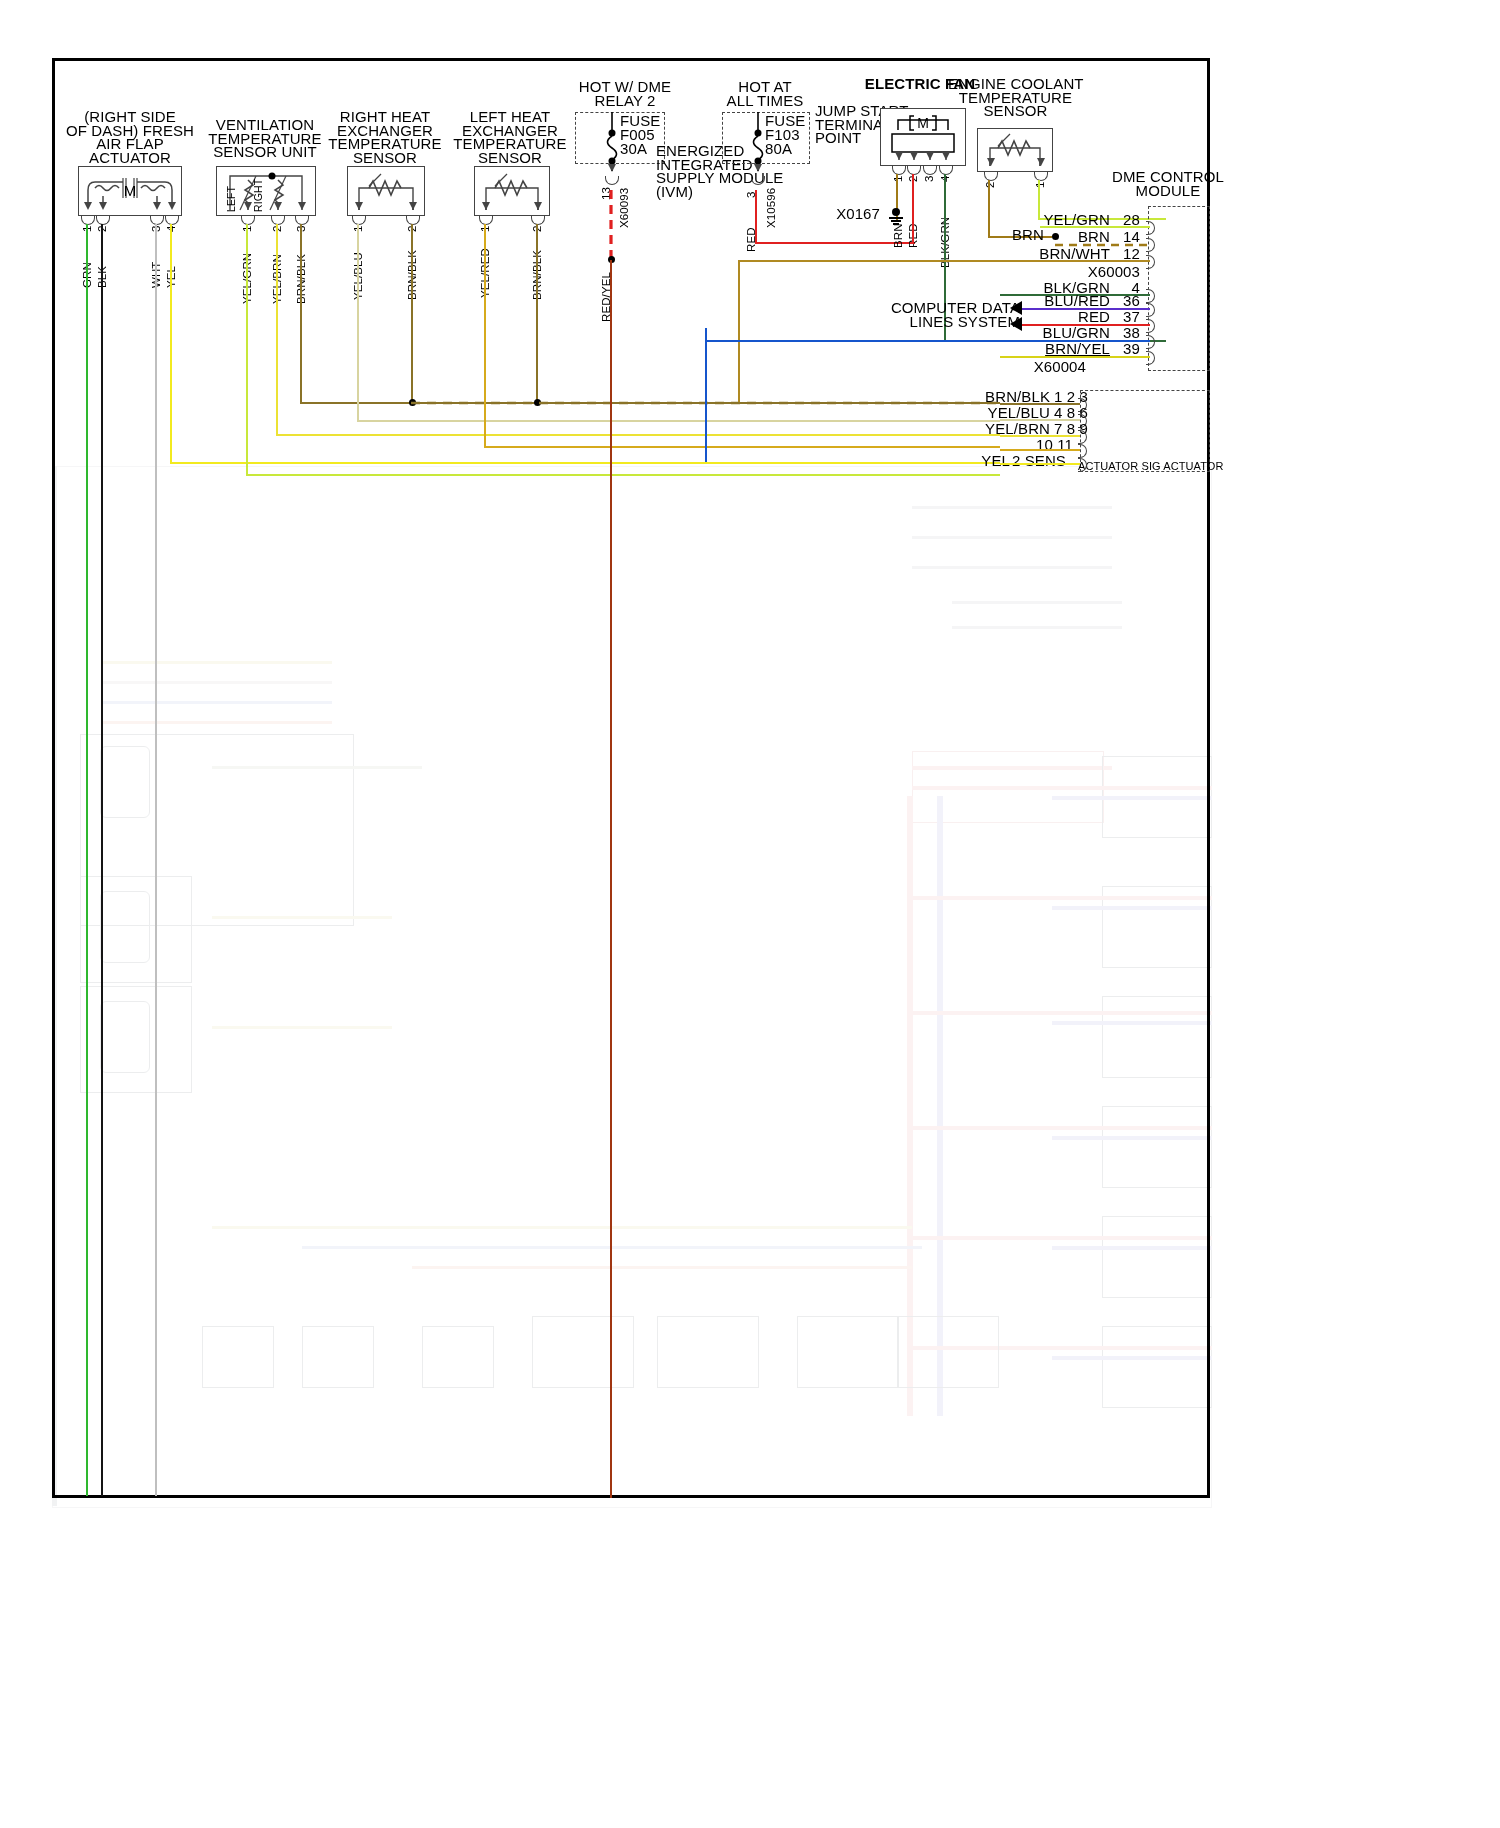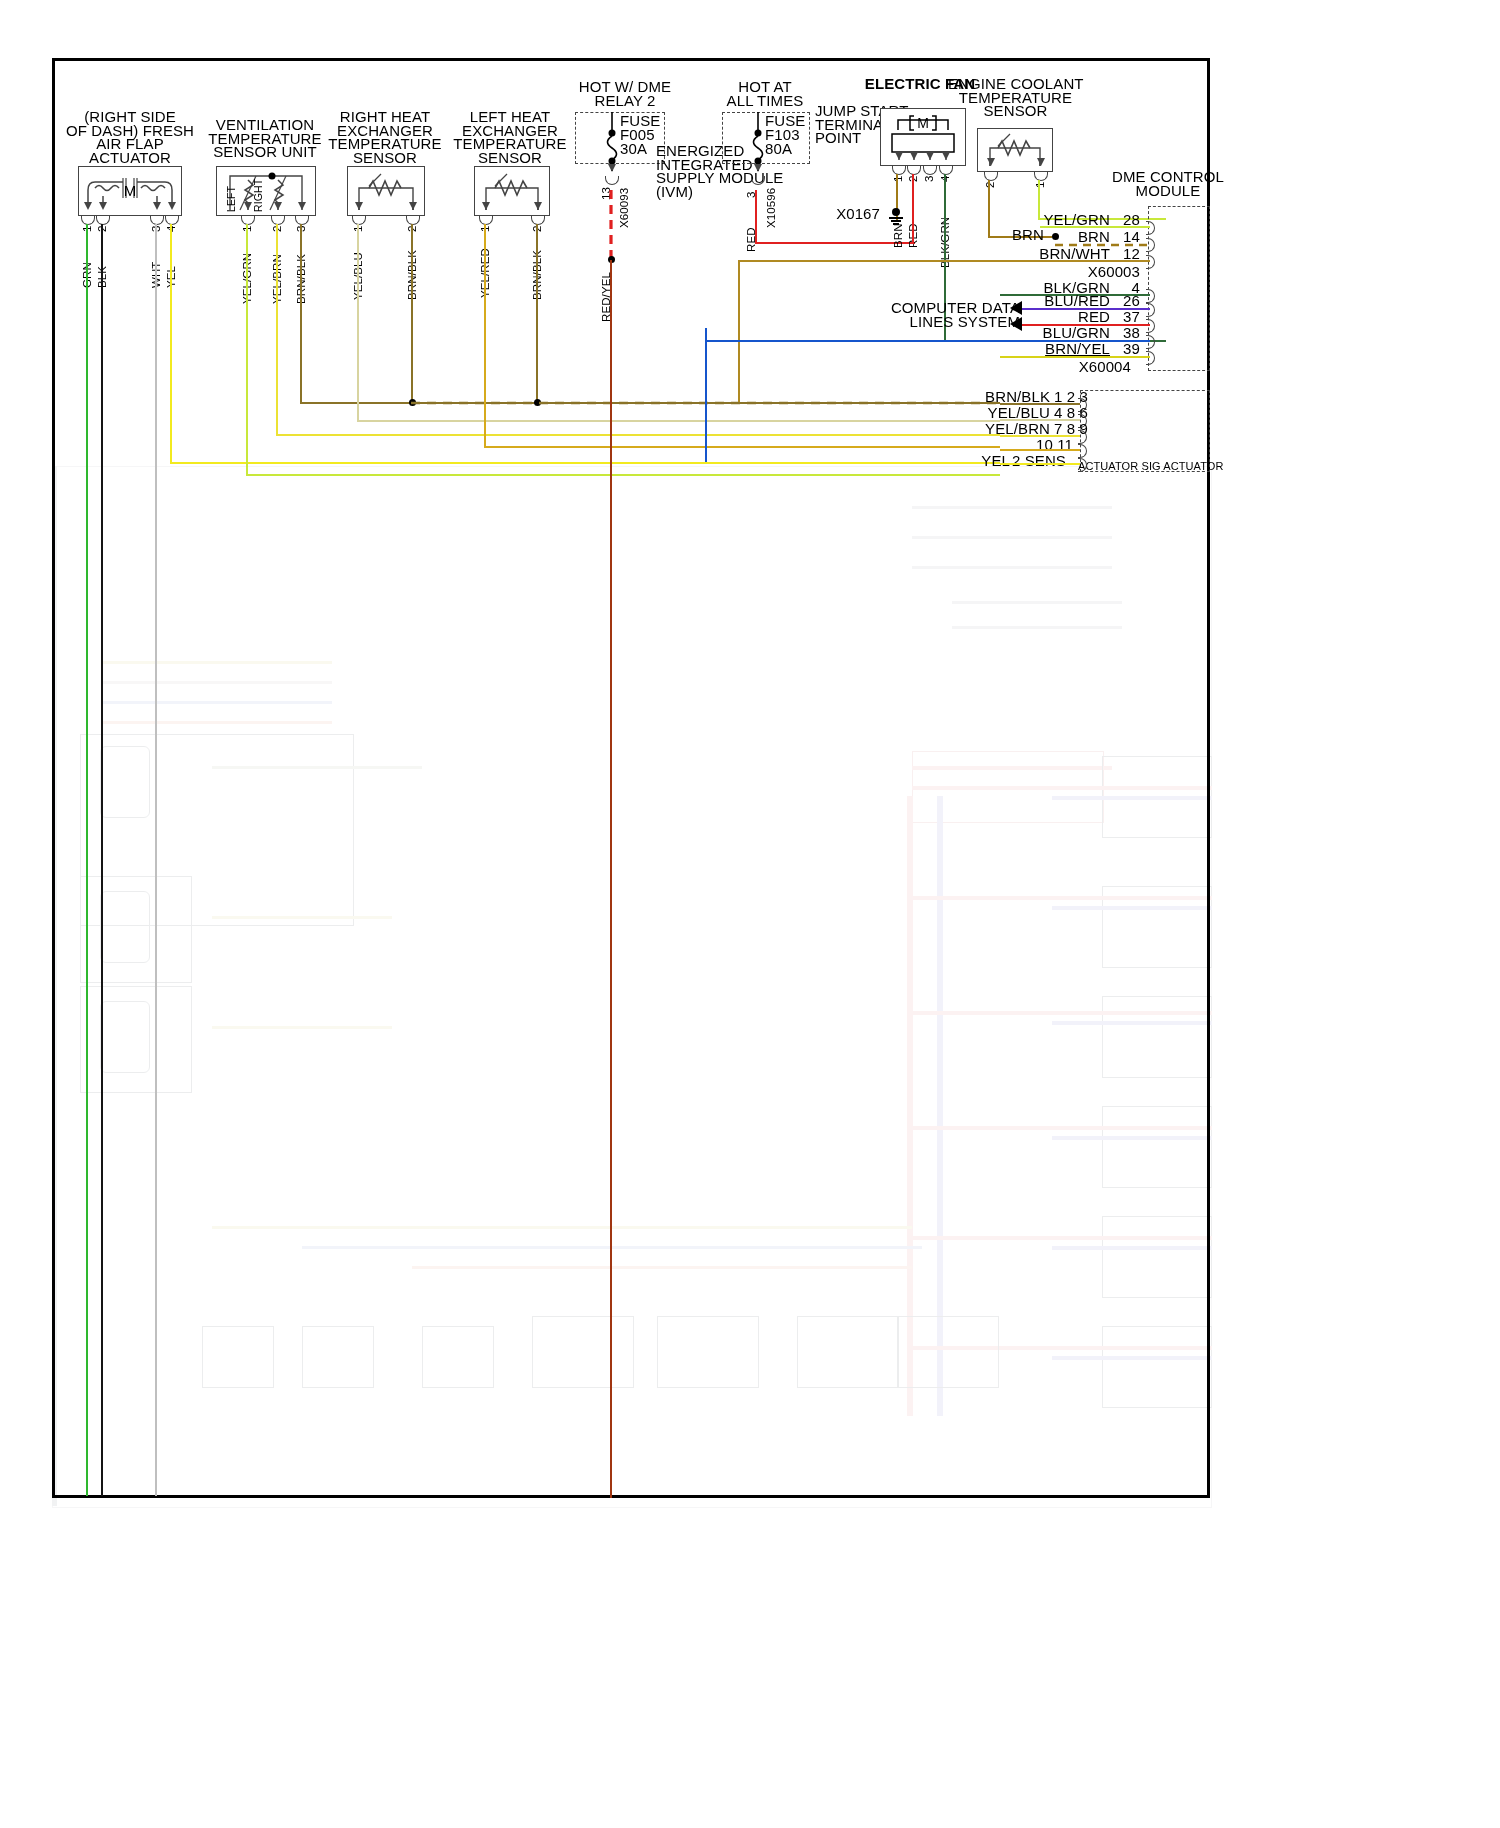--- a/index.html
+++ b/index.html
@@ -380,41 +380,41 @@
   <div class="cupL" style="left:1146px;top:255px;"></div>
 
   <div class="txt rgt" style="left:1030px;top:265px;width:110px;">X60003</div>
 
   <div class="txt rgt" style="left:1000px;top:281px;width:110px;">BLK/GRN</div>
   <div class="txt rgt" style="left:1110px;top:281px;width:30px;">4</div>
   <div class="wire h" style="left:1000px;top:294px;width:150px;background:#2f6b38;"></div>
   <div class="cupL" style="left:1146px;top:289px;"></div>
 
   <div class="txt rgt" style="left:1000px;top:294px;width:110px;">BLU/RED</div>
-  <div class="txt rgt" style="left:1110px;top:294px;width:30px;">26</div>
+  <div class="txt rgt" style="left:1110px;top:294px;width:30px;">36</div>
   <div class="wire h" style="left:1022px;top:308px;width:128px;background:#5a2ecb;"></div>
   <div class="cupL" style="left:1146px;top:303px;"></div>
 
   <div class="txt rgt" style="left:1000px;top:310px;width:110px;">RED</div>
   <div class="txt rgt" style="left:1110px;top:310px;width:30px;">37</div>
   <div class="wire h" style="left:1022px;top:324px;width:128px;background:#e02020;"></div>
   <div class="cupL" style="left:1146px;top:319px;"></div>
 
   <div class="txt rgt" style="left:1000px;top:326px;width:110px;">BLU/GRN</div>
   <div class="txt rgt" style="left:1110px;top:326px;width:30px;">38</div>
   <div class="wire h" style="left:705px;top:340px;width:445px;background:#1555cc;"></div>
   <div class="wire v" style="left:705px;top:328px;height:134px;background:#1555cc;"></div>
   <div class="cupL" style="left:1146px;top:335px;"></div>
 
   <div class="txt rgt" style="left:1000px;top:342px;width:110px;text-decoration:underline;">BRN/YEL</div>
   <div class="txt rgt" style="left:1110px;top:342px;width:30px;">39</div>
   <div class="wire h" style="left:1000px;top:356px;width:150px;background:#d8d318;"></div>
   <div class="cupL" style="left:1146px;top:351px;"></div>
 
-  <div class="txt rgt" style="left:1021px;top:360px;width:110px;">X60004</div>
+  <div class="txt rgt" style="left:976px;top:360px;width:110px;">X60004</div>
 
   <div class="txt rgt" style="left:880px;top:301px;width:140px;">COMPUTER DATA<br>LINES SYSTEM</div>
   <div class="arwL" style="left:1010px;top:301px;"></div>
   <div class="arwL" style="left:1010px;top:317px;"></div>
 
   <div class="dbox" style="left:1080px;top:390px;width:130px;height:82px;"></div>
   <div class="txt" style="left:1078px;top:460px;width:180px;font-size:11px;">ACTUATOR SIG ACTUATOR</div>
 
   <div class="txt rgt" style="left:930px;top:390px;width:120px;">BRN/BLK</div>
   <div class="txt" style="left:1054px;top:390px;width:40px;">1 2 3</div>

